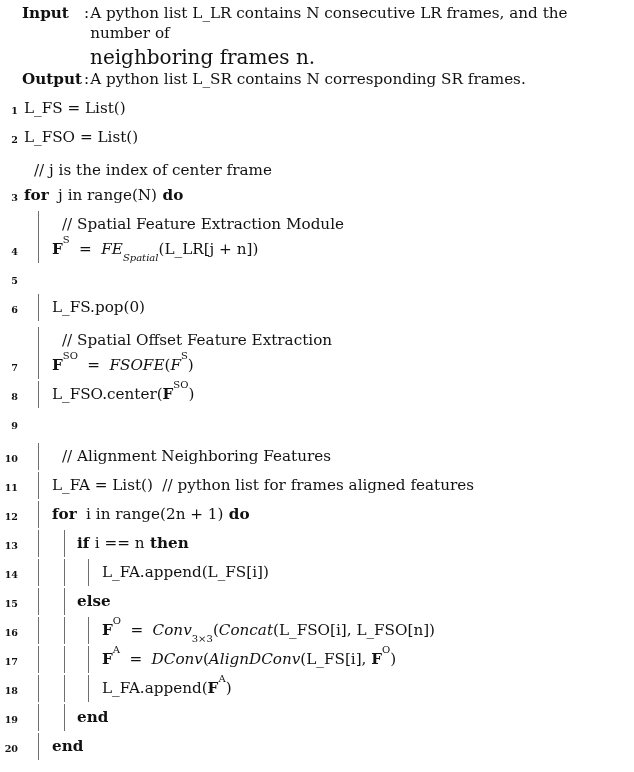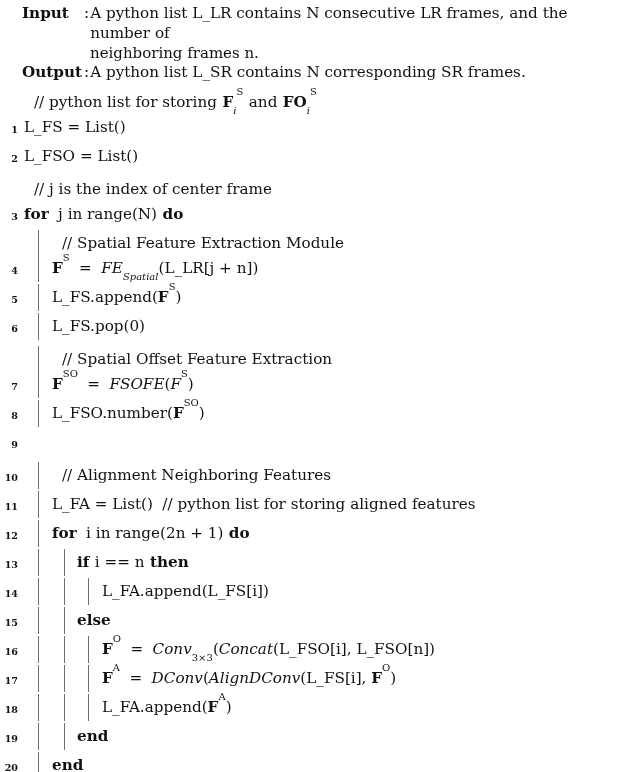--- a/index.html
+++ b/index.html
@@ -40,21 +40,21 @@
   }
   .hdr-colon {
     flex: 0 0 auto;
     padding-right: 1px;
   }
   .hdr-text {
     flex: 1 1 auto;
   }
   .hdr-cont {
     line-height: 1.30;
-    font-size: 15px;
+    font-size: 20px;
     padding-left: 68px;
   }
 
   
   .body-block {
     margin-top: 7px;
     position: relative;
   }
   .ln {
     position: relative;
@@ -145,28 +145,20 @@
     <div class="hdr-row">
       <span class="hdr-label">Output</span>
       <span class="hdr-colon">:</span>
       <span class="hdr-text">A python list L_SR contains N corresponding SR frames.</span>
     </div>
 
   </div>
 
   <div class="body-block">
 
-    <div class="ln gap cmt">
-      <span class="num"></span>
-      <span class="code i0">
-        <span class="txt">
-          <span>// python list for storing</span><span class="sp"></span><span class="bf">F</span><sub class="it">i</sub><sup>S</sup><span class="sp"></span><span>and</span><span class="sp"></span><span class="bf">FO</span><sub class="it">i</sub><sup>S</sup>
-        </span>
-      </span>
-    </div>
 
     <div class="ln">
       <span class="num">1</span>
       <span class="code i0">
         <span class="txt">L_FS = List()</span>
       </span>
     </div>
 
     <div class="ln">
       <span class="num">2</span>
@@ -208,28 +200,20 @@
             <span class="rule r1"></span>
           </span>
         <span class="txt">
           <span class="bf">F</span><sup>S</sup><span class="sp2"></span><span>=</span><span class="sp2"></span><i class="mi">FE</i><sub class="it">Spatial</sub><span>(L_LR[j + n])</span>
         </span>
       </span>
     </div>
 
     <div class="ln">
       <span class="num">5</span>
-      <span class="code i1">
-        <span class="rules">
-            <span class="rule r1"></span>
-          </span>
-        <span class="txt">
-          <span>L_FS.append(</span><span class="bf">F</span><sup>S</sup><span>)</span>
-        </span>
-      </span>
     </div>
 
     <div class="ln">
       <span class="num">6</span>
       <span class="code i1">
         <span class="rules">
             <span class="rule r1"></span>
           </span>
         <span class="txt">L_FS.pop(0)</span>
       </span>
@@ -257,21 +241,21 @@
       </span>
     </div>
 
     <div class="ln">
       <span class="num">8</span>
       <span class="code i1">
         <span class="rules">
             <span class="rule r1"></span>
           </span>
         <span class="txt">
-          <span>L_FSO.number(</span><span class="bf">F</span><sup>SO</sup><span>)</span>
+          <span>L_FSO.center(</span><span class="bf">F</span><sup>SO</sup><span>)</span>
         </span>
       </span>
     </div>
 
     <div class="ln">
       <span class="num">9</span>
     </div>
 
     <div class="ln gap cmt">
       <span class="num">10</span>
@@ -283,21 +267,21 @@
       </span>
     </div>
 
     <div class="ln">
       <span class="num">11</span>
       <span class="code i1">
         <span class="rules">
             <span class="rule r1"></span>
           </span>
         <span class="txt">
-          <span>L_FA = List()</span><span class="sp2"></span><span>// python list for storing aligned features</span>
+          <span>L_FA = List()</span><span class="sp2"></span><span>// python list for frames aligned features</span>
         </span>
       </span>
     </div>
 
     <div class="ln">
       <span class="num">12</span>
       <span class="code i1">
         <span class="rules">
             <span class="rule r1"></span>
           </span>

